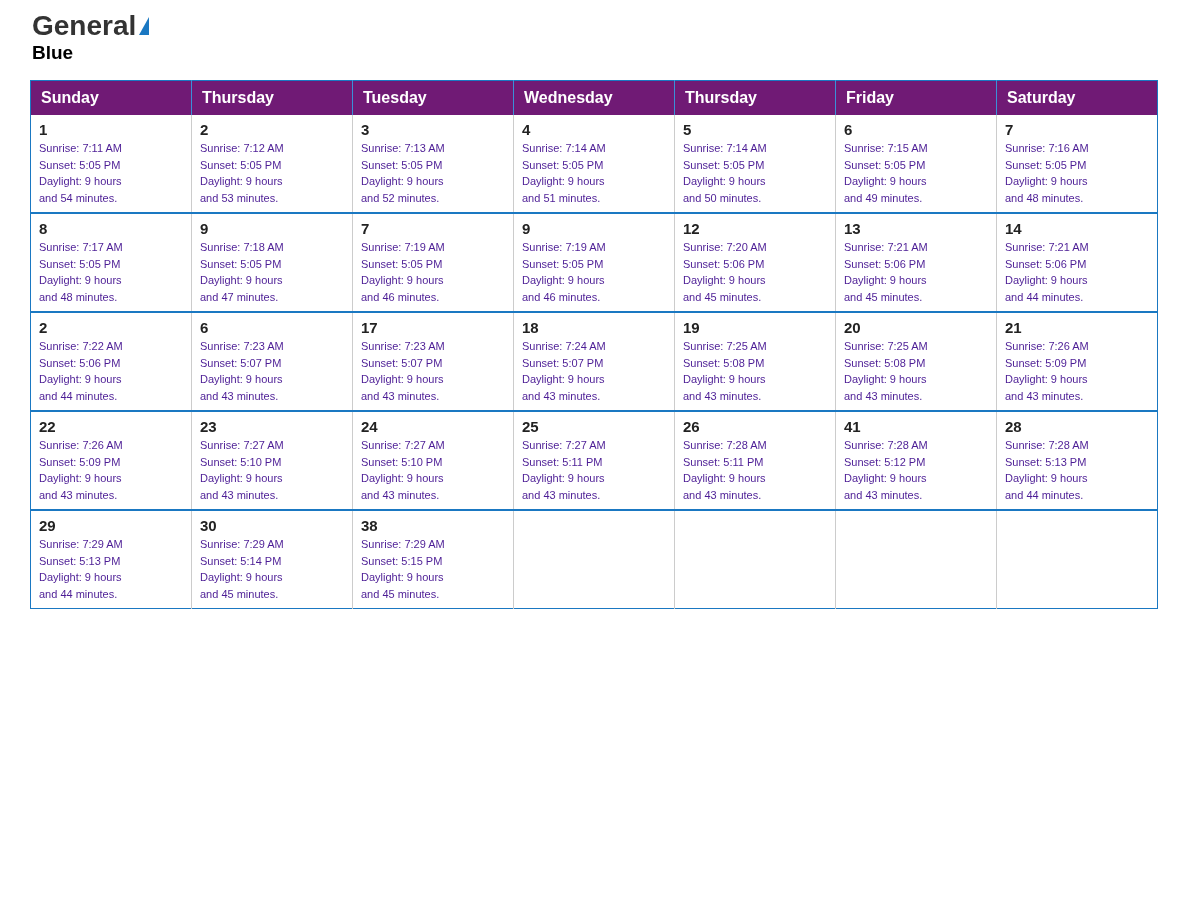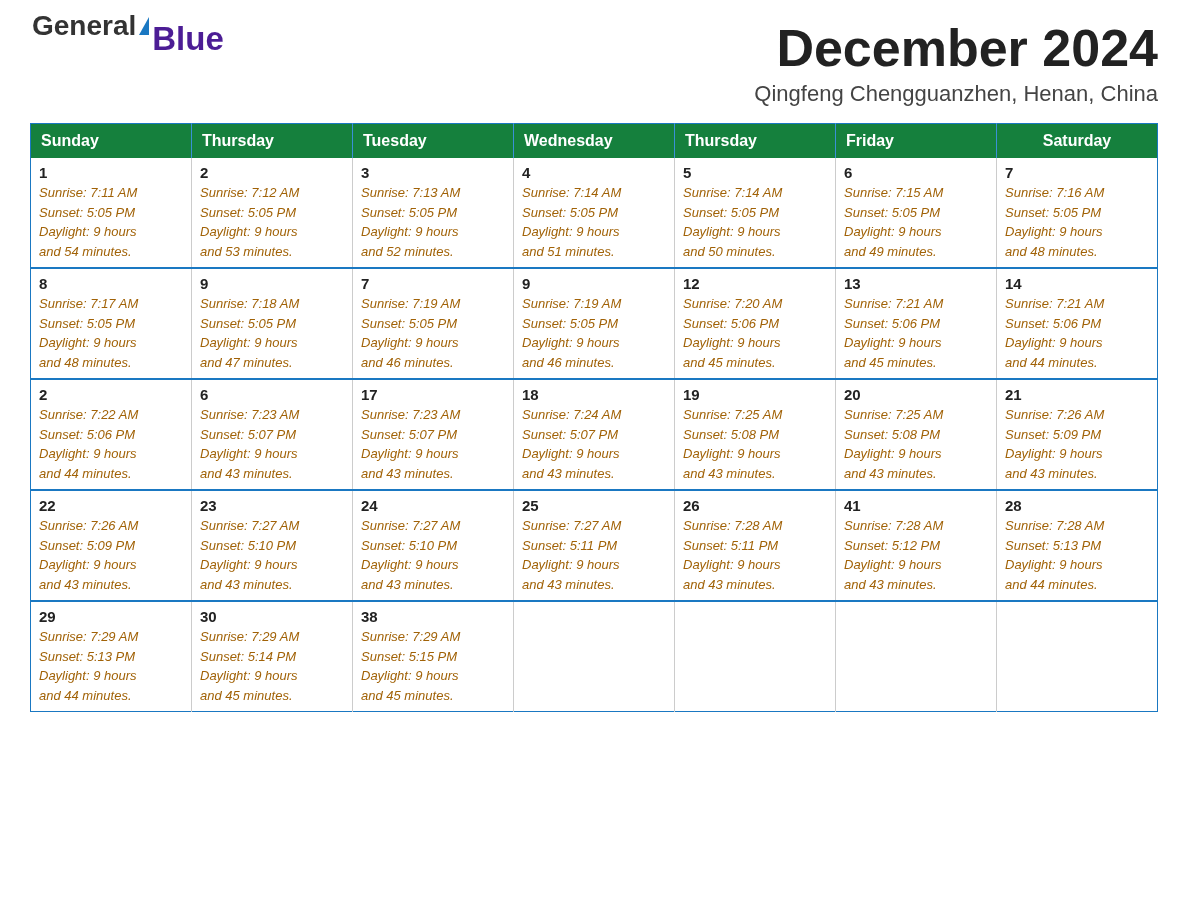--- a/index.html
+++ b/index.html
@@ -11,26 +11,26 @@
       min-height: 918px;
     }
     .header-section {
       display: flex;
       justify-content: space-between;
       align-items: flex-start;
       margin-bottom: 16px;
     }
     .logo-area {
       display: flex;
-      flex-direction: row;
+      flex-direction: column;
       align-items: flex-start;
     }
     .logo-blue {
-      color: #4c1d95;
-      font-size: 33px;
+      color: #000000;
+      font-size: 19px;
       font-weight: bold;
     }
     .title-area {
       text-align: right;
     }
     .month-title {
       font-size: 52px;
       font-weight: bold;
       color: #222;
       line-height: 1.1;
@@ -39,31 +39,30 @@
       font-size: 22px;
       color: #444;
       margin-top: 4px;
     }
     .calendar-table {
       width: 100%;
       border-collapse: collapse;
       border: 1px solid #1a78c2;
     }
     .calendar-table thead tr th {
-      background-color: #15803d;
+      background-color: #701a75;
       color: #fff;
       font-size: 16px;
       font-weight: bold;
       padding: 8px 10px;
       text-align: left;
       border-right: 1px solid #3a90d8;
     }
     .calendar-table thead tr th:last-child {
       border-right: none;
-      text-align: center;
     }
     .calendar-table tbody tr td {
       vertical-align: top;
       padding: 6px 8px;
       border-right: 1px solid #ccc;
       border-bottom: 2px solid #1a78c2;
       font-size: 13px;
       color: #333;
       width: 14.28%;
     }
@@ -74,47 +73,42 @@
       border-bottom: none;
     }
     .day-number {
       font-size: 15px;
       font-weight: bold;
       color: #222;
       margin-bottom: 2px;
       display: block;
     }
     .day-info {
-      font-size: 13px;
+      font-size: 11px;
       line-height: 1.5;
-      color: #a16207;
-      font-style: italic;
+      color: #4c1d95;
     }
     .empty-cell {
       background: #fff;
     }
   </style>
 </head>
 <body>
 
 <div class="header-section">
   <div class="logo-area">
 
     <div style="display:flex;align-items:center;gap:2px;margin-top:-10px;padding-left:2px;">
       <span style="font-size:28px;font-weight:bold;color:#333;">General</span>
       <span style="display:inline-block;width:0;height:0;border-left:10px solid transparent;border-bottom:18px solid #1a78c2;margin:0 1px;vertical-align:middle;"></span>
     </div>
     <div style="padding-left:2px;">
       <span class="logo-blue">Blue</span>
     </div>
   </div>
-  <div class="title-area">
-    <div class="month-title">December 2024</div>
-    <div class="location-subtitle">Qingfeng Chengguanzhen, Henan, China</div>
-  </div>
 </div>
 
 <table class="calendar-table">
   <thead>
     <tr>
 
     <th>Sunday</th>
         <th>Thursday</th>
         <th>Tuesday</th>
         <th>Wednesday</th>

